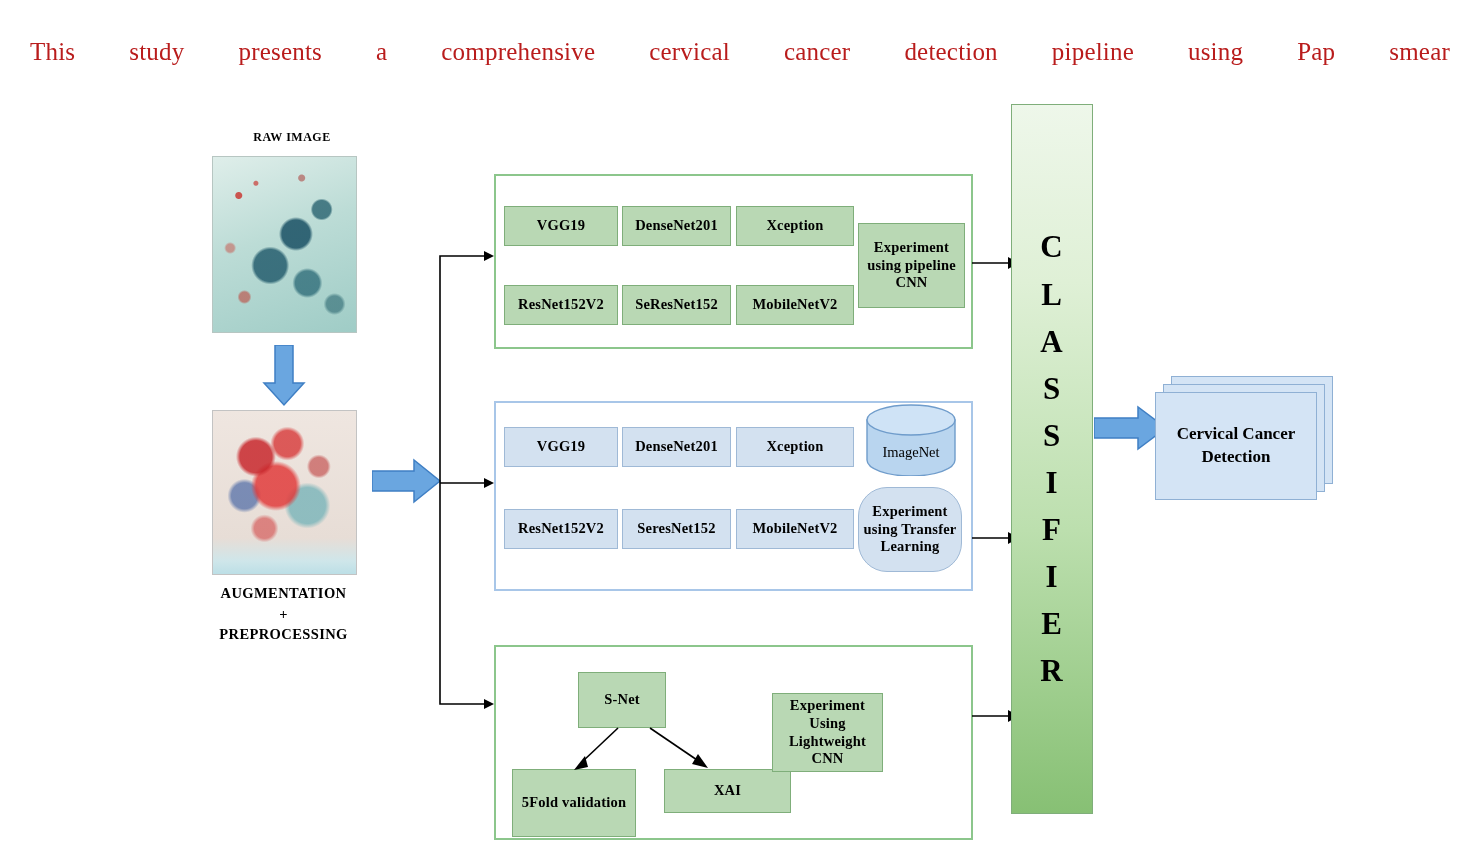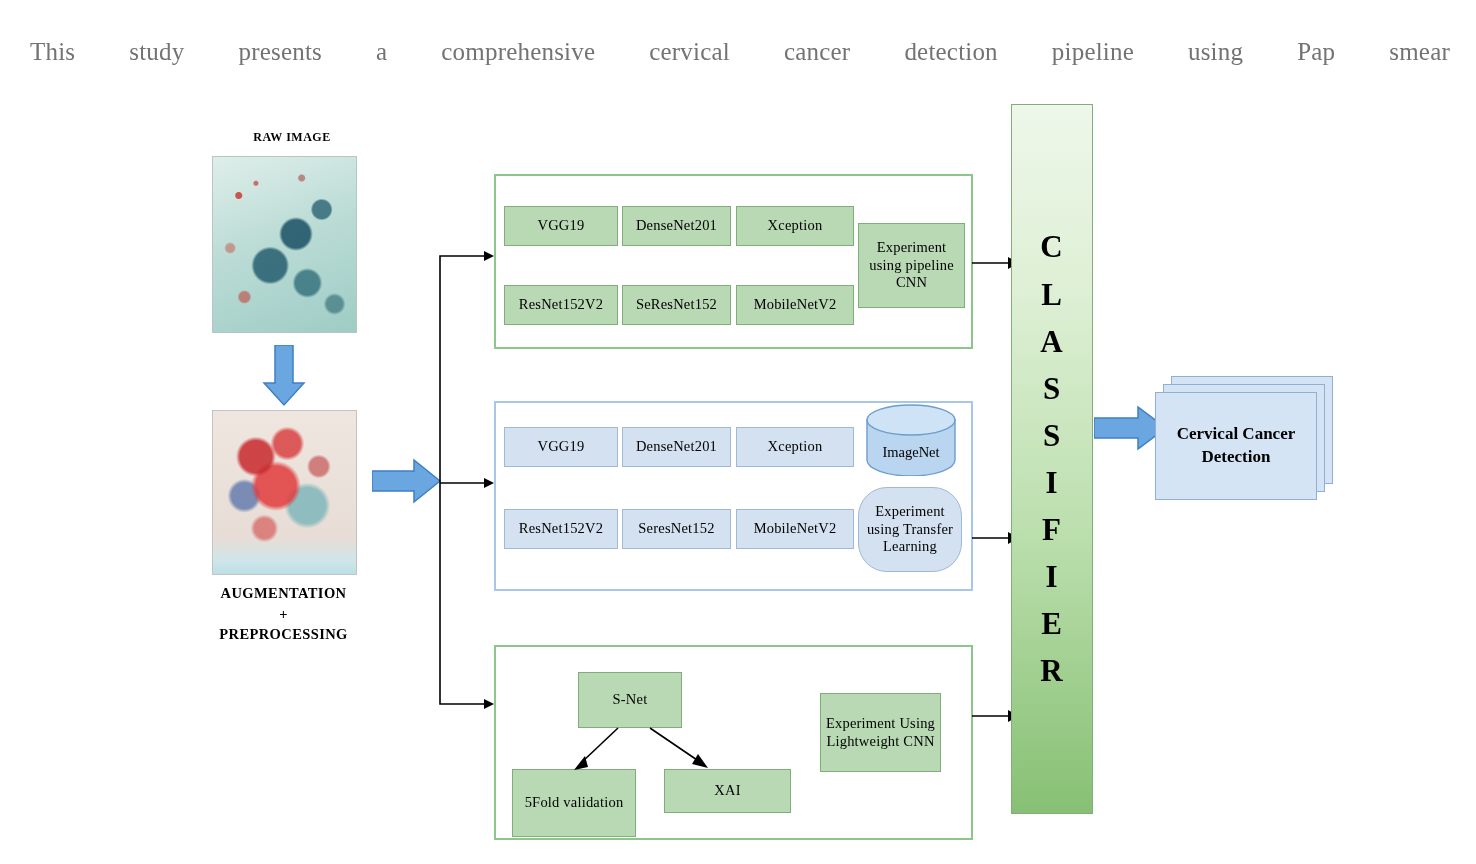--- a/index.html
+++ b/index.html
@@ -17,21 +17,21 @@
   }
   .paper-text {
     position: absolute;
     left: 30px;
     top: 38px;
     width: 1420px;
     font-size: 25px;
     text-align: justify;
     text-align-last: justify;
     letter-spacing: 0.2px;
-    color: #737373;
+    color: #b91c1c;
   }
 
   
   .raw-label {
     position: absolute;
     left: 212px;
     top: 130px;
     width: 160px;
     text-align: center;
     font-weight: bold;
@@ -129,21 +129,21 @@
   .panel2 { left: 494px; top: 401px;  width: 479px; height: 190px; }
   .panel3 { left: 494px; top: 645px;  width: 479px; height: 195px; }
 
   .node {
     position: absolute;
     box-sizing: border-box;
     display: flex;
     align-items: center;
     justify-content: center;
     text-align: center;
-    font-weight: normal;
+    font-weight: bold;
     font-size: 14.5px;
     line-height: 1.22;
     letter-spacing: 0.2px;
   }
   .node-green {
     background: #b9d8b4;
     border: 1px solid #7fae7a;
   }
   .node-blue {
     background: #d3e1f0;
@@ -179,24 +179,24 @@
     position: absolute;
     left: 865px;
     top: 444px;
     width: 92px;
     text-align: center;
     font-weight: normal;
     font-size: 14.5px;
   }
 
   
-  .p3-snet   { left: 578px; top: 672px; width: 104px; height: 56px; }
+  .p3-snet   { left: 578px; top: 672px; width: 88px; height: 56px; }
   .p3-fold   { left: 512px; top: 769px; width: 124px; height: 68px; flex-direction: column; }
   .p3-xai    { left: 664px; top: 769px; width: 127px; height: 44px; }
-  .p3-exp    { left: 820px; top: 693px; width: 121px; height: 79px; flex-direction: column; }
+  .p3-exp    { left: 772px; top: 693px; width: 111px; height: 79px; flex-direction: column; }
   .p3-arrows {
     position: absolute;
     left: 540px;
     top: 720px;
     width: 250px;
     height: 60px;
   }
 
   
   .out-arrow {

